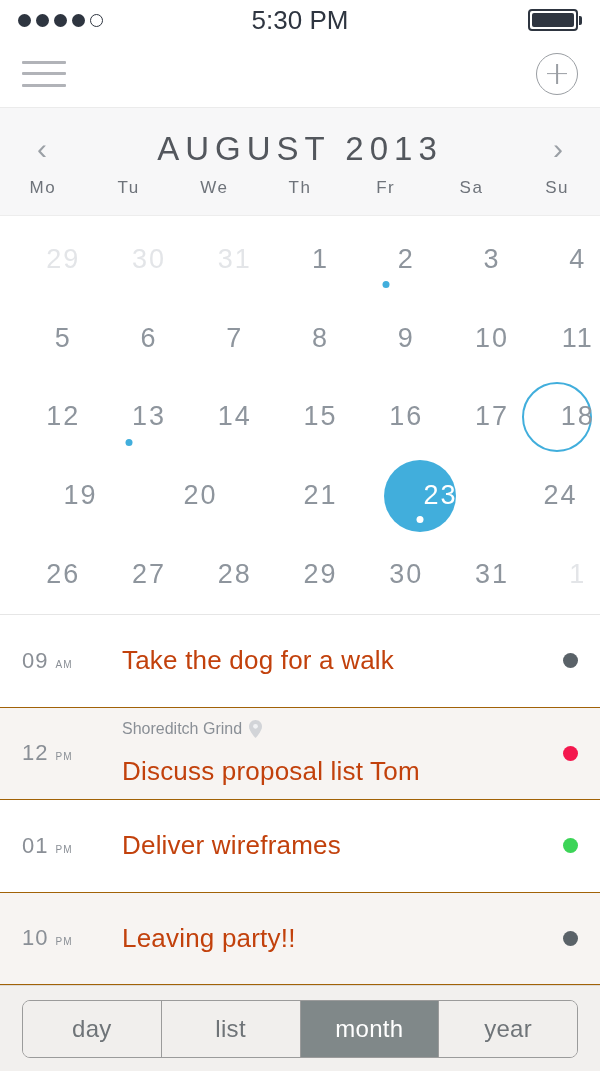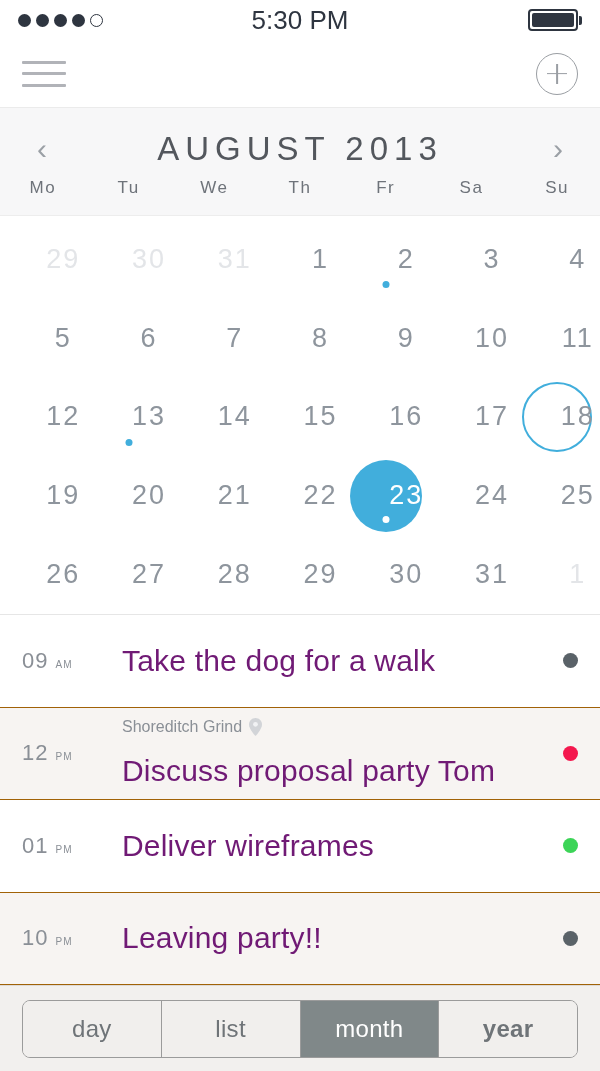--- a/index.html
+++ b/index.html
@@ -111,38 +111,38 @@
     width:92px; flex:0 0 92px; display:flex; align-items:baseline; gap:7px;
     color:#8a8f96; font-weight:300;
   }
   .event-hour { font-size:22px; letter-spacing:1px; }
   .event-ampm { font-size:10px; letter-spacing:1px; }
   .event-body { flex:1; display:flex; flex-direction:column; justify-content:center; padding-left:8px; }
   .event-loc { display:flex; align-items:center; gap:7px; margin-bottom:18px; }
   .event-loc-text { font-size:16px; color:#8a8f96; font-weight:400; }
   .pin { width:13px; height:18px; position:relative; }
   .pin svg { display:block; }
-  .event-title { font-size:30px; color:#701a75; font-weight:300; letter-spacing:0.2px; }
+  .event-title { font-size:26px; color:#c2410c; font-weight:300; letter-spacing:0.2px; }
   .event-dot { width:15px; height:15px; border-radius:50%; flex:0 0 15px; }
 
   
   .footer {
     flex:0 0 86px; background:#f2f0ee; display:flex; align-items:center; justify-content:center;
     border-top:1px solid #ddd9d6;
   }
   .segmented {
     display:flex; width:556px; height:58px;
     border:1.5px solid #9b9b9b; border-radius:8px; overflow:hidden;
   }
   .seg {
     flex:1; display:flex; align-items:center; justify-content:center;
     font-size:24px; font-weight:300; color:#6f7478; background:#f1efed;
     border-right:1.5px solid #9b9b9b; cursor:pointer; letter-spacing:0.3px;
   }
-  .seg:last-child { border-right:none;font-weight:bold; }
+  .seg:last-child { border-right:none; }
   .seg.active { background:#808889; color:#ffffff; }
 </style>
 </head>
 <body>
 
 <div id="app">
 
   <div class="statusbar">
     <div class="signal-dots" id="signal-dots">
         <div class="sd"></div>
@@ -262,33 +262,27 @@
       <div class="week">
         <div class="day">
           <div class="day-num">19</div>
         </div>
         <div class="day">
           <div class="day-num">20</div>
         </div>
         <div class="day">
           <div class="day-num">21</div>
         </div>
-        <div class="day">
-          <div class="day-num">22</div>
-        </div>
         <div class="day selected">
           <div class="circle-filled"></div>
           <div class="day-num">23</div>
           <div class="dot-marker"></div>
         </div>
         <div class="day">
           <div class="day-num">24</div>
-        </div>
-        <div class="day">
-          <div class="day-num">25</div>
         </div>
       </div>
       <div class="week">
         <div class="day">
           <div class="day-num">26</div>
         </div>
         <div class="day">
           <div class="day-num">27</div>
         </div>
         <div class="day">
@@ -328,21 +322,21 @@
         <div class="event-body">
           <div class="event-loc">
             <span class="event-loc-text">Shoreditch Grind</span>
             <span class="pin">
               <svg width="13" height="18" viewBox="0 0 13 18" xmlns="http://www.w3.org/2000/svg">
                 <path d="M6.5 0C2.9 0 0 2.9 0 6.5C0 11.4 6.5 18 6.5 18S13 11.4 13 6.5C13 2.9 10.1 0 6.5 0Z" fill="#d2d4d8"></path>
                 <circle cx="6.5" cy="6.3" r="2.4" fill="#f1f2f4"></circle>
               </svg>
             </span>
           </div>
-          <div class="event-title">Discuss proposal party Tom</div>
+          <div class="event-title">Discuss proposal list Tom</div>
         </div>
         <div class="event-dot" style="background: rgb(244, 24, 78);"></div>
       </div>
       <div class="event">
         <div class="event-time">
           <span class="event-hour">01</span>
           <span class="event-ampm">PM</span>
         </div>
         <div class="event-body">
           <div class="event-title">Deliver wireframes</div>

